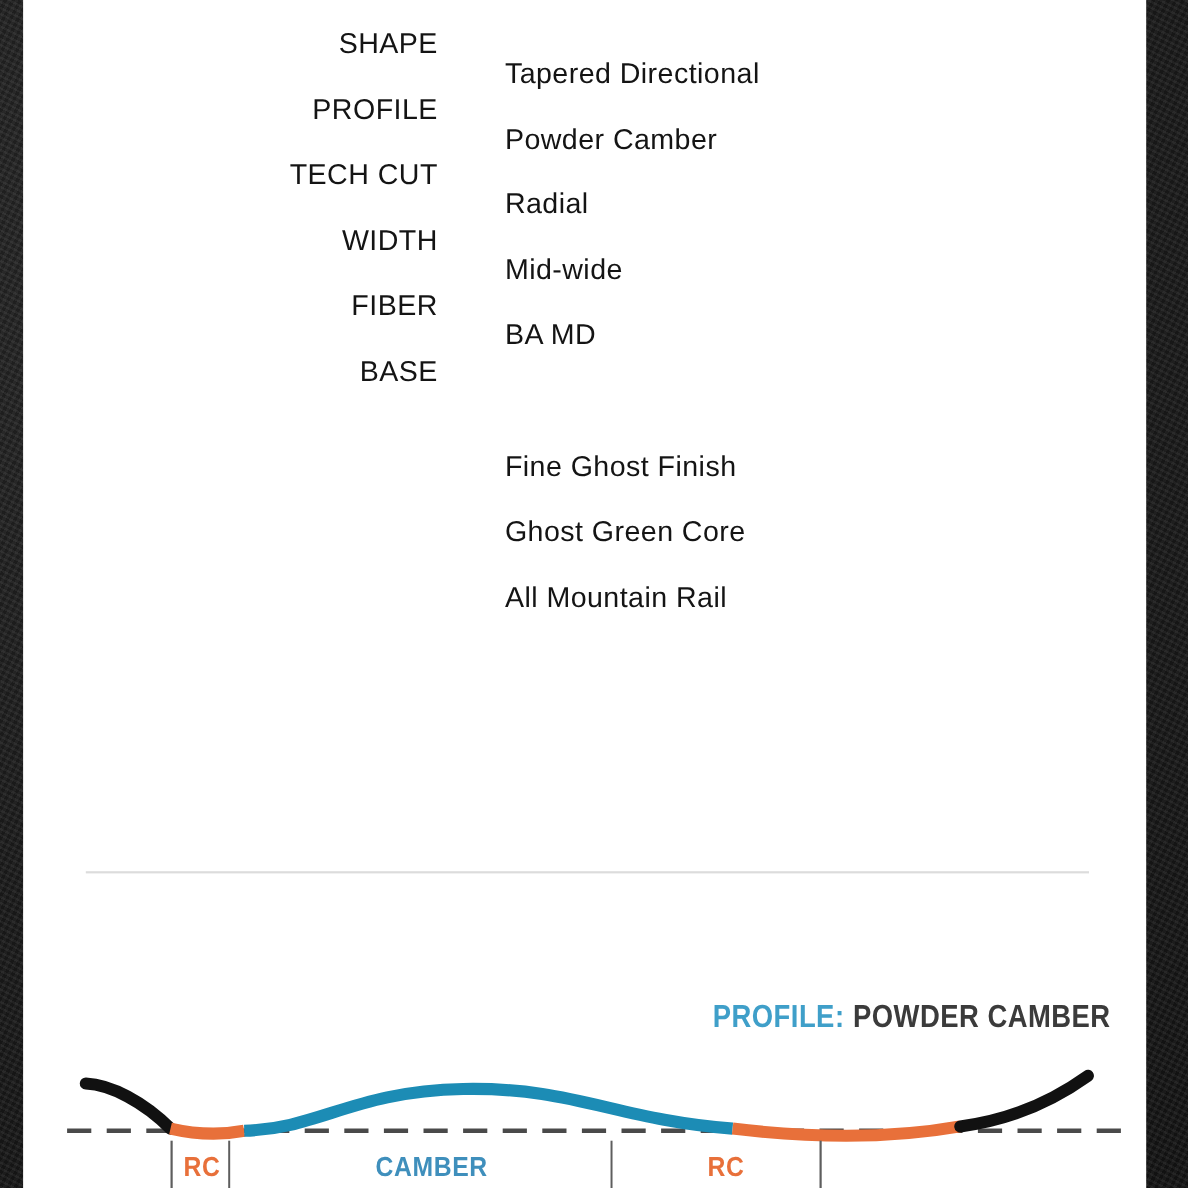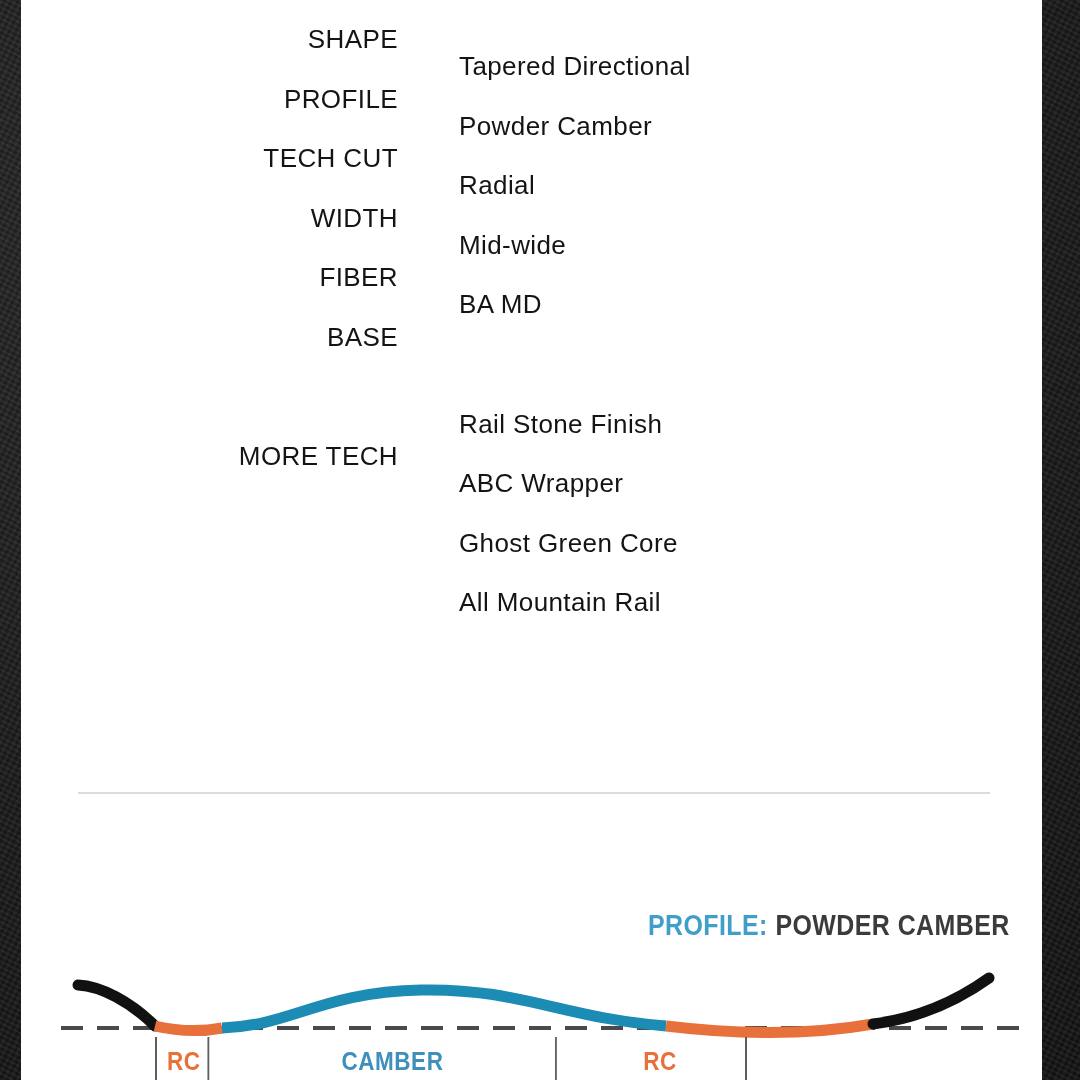--- a/index.html
+++ b/index.html
@@ -166,25 +166,21 @@
       </div>
       <div class="spec-row">
         <div class="spec-label">FIBER</div>
         <div class="spec-value">BA MD</div>
       </div>
       <div class="spec-row">
         <div class="spec-label">BASE</div>
       </div>
       <div class="spec-row">
         <div class="spec-label"></div>
-        <div class="spec-value">Rail Stone Finish</div>
-      </div>
-      <div class="spec-row">
-        <div class="spec-label">MORE TECH</div>
-        <div class="spec-value">ABC Wrapper</div>
+        <div class="spec-value">Fine Ghost Finish</div>
       </div>
       <div class="spec-row">
         <div class="spec-label"></div>
         <div class="spec-value">Ghost Green Core</div>
       </div>
       <div class="spec-row">
         <div class="spec-label"></div>
         <div class="spec-value">All Mountain Rail</div>
       </div>
     </div>

